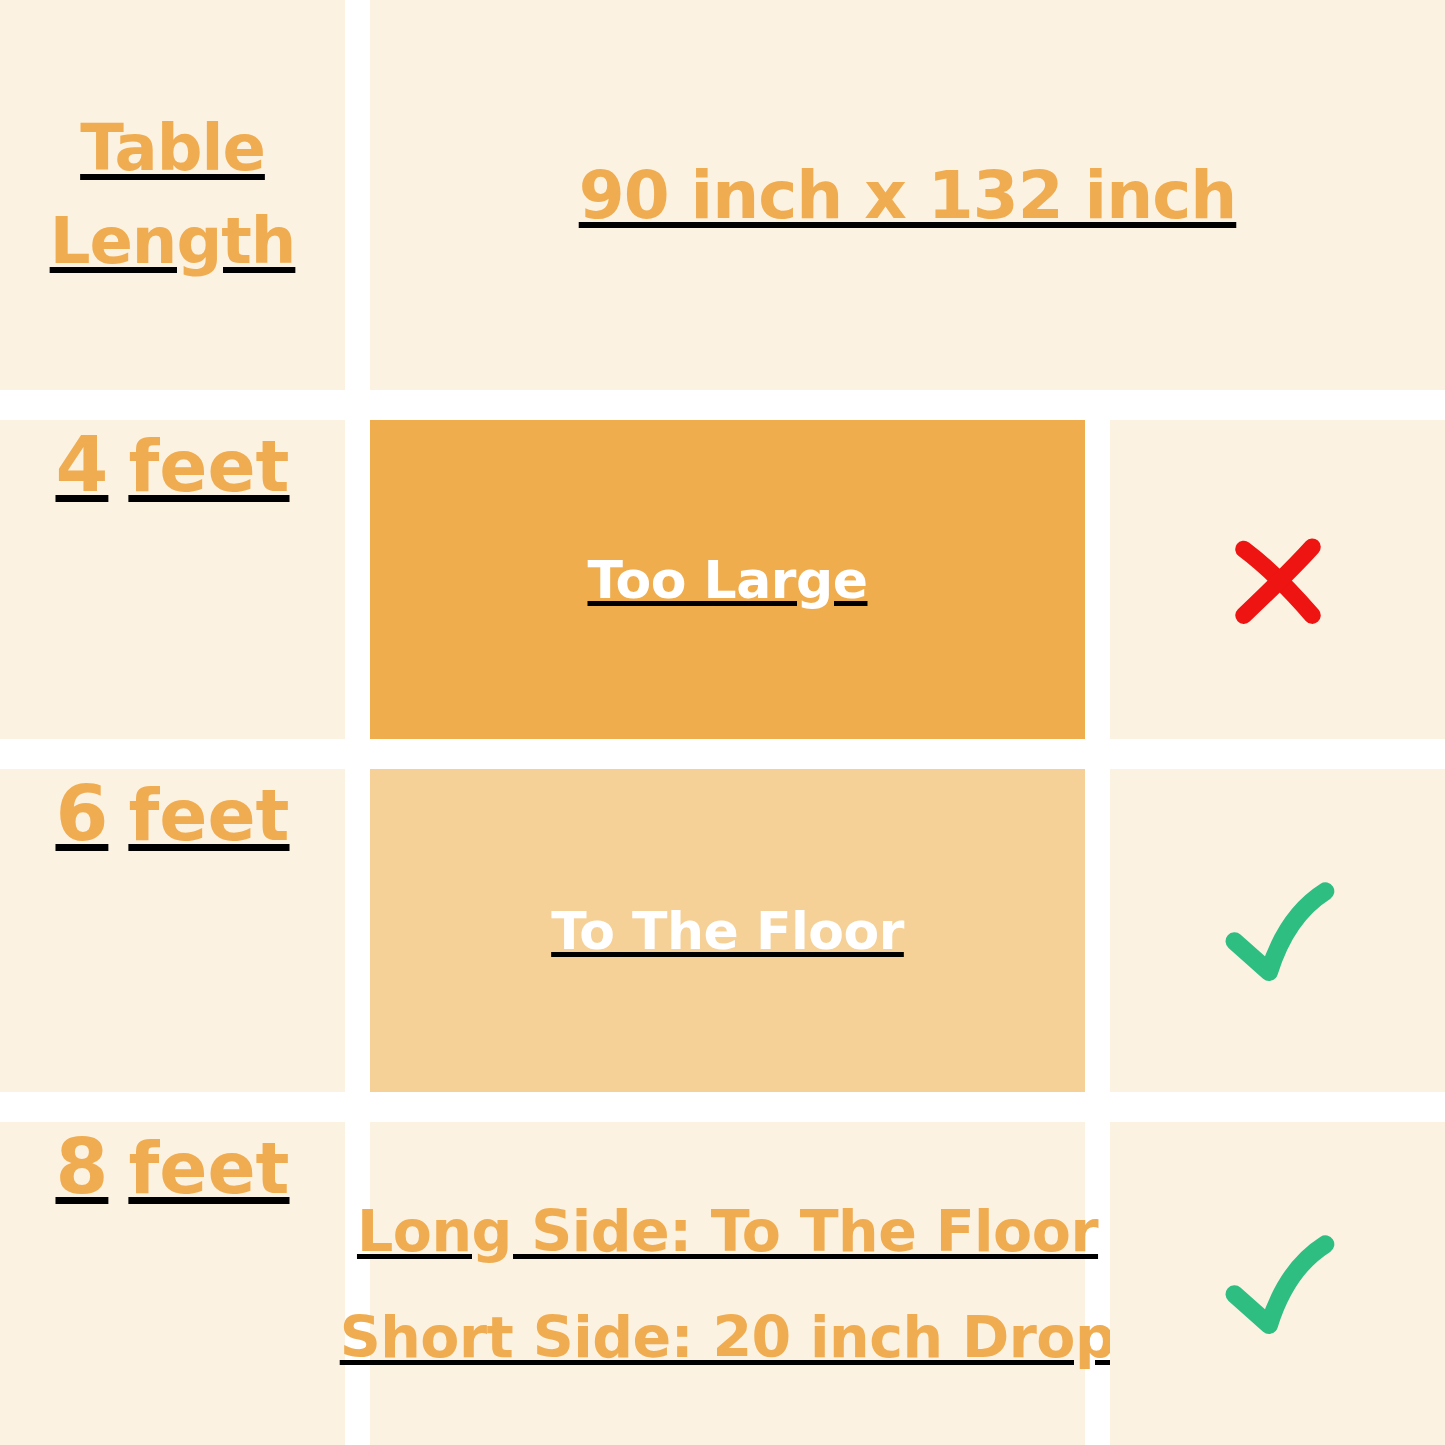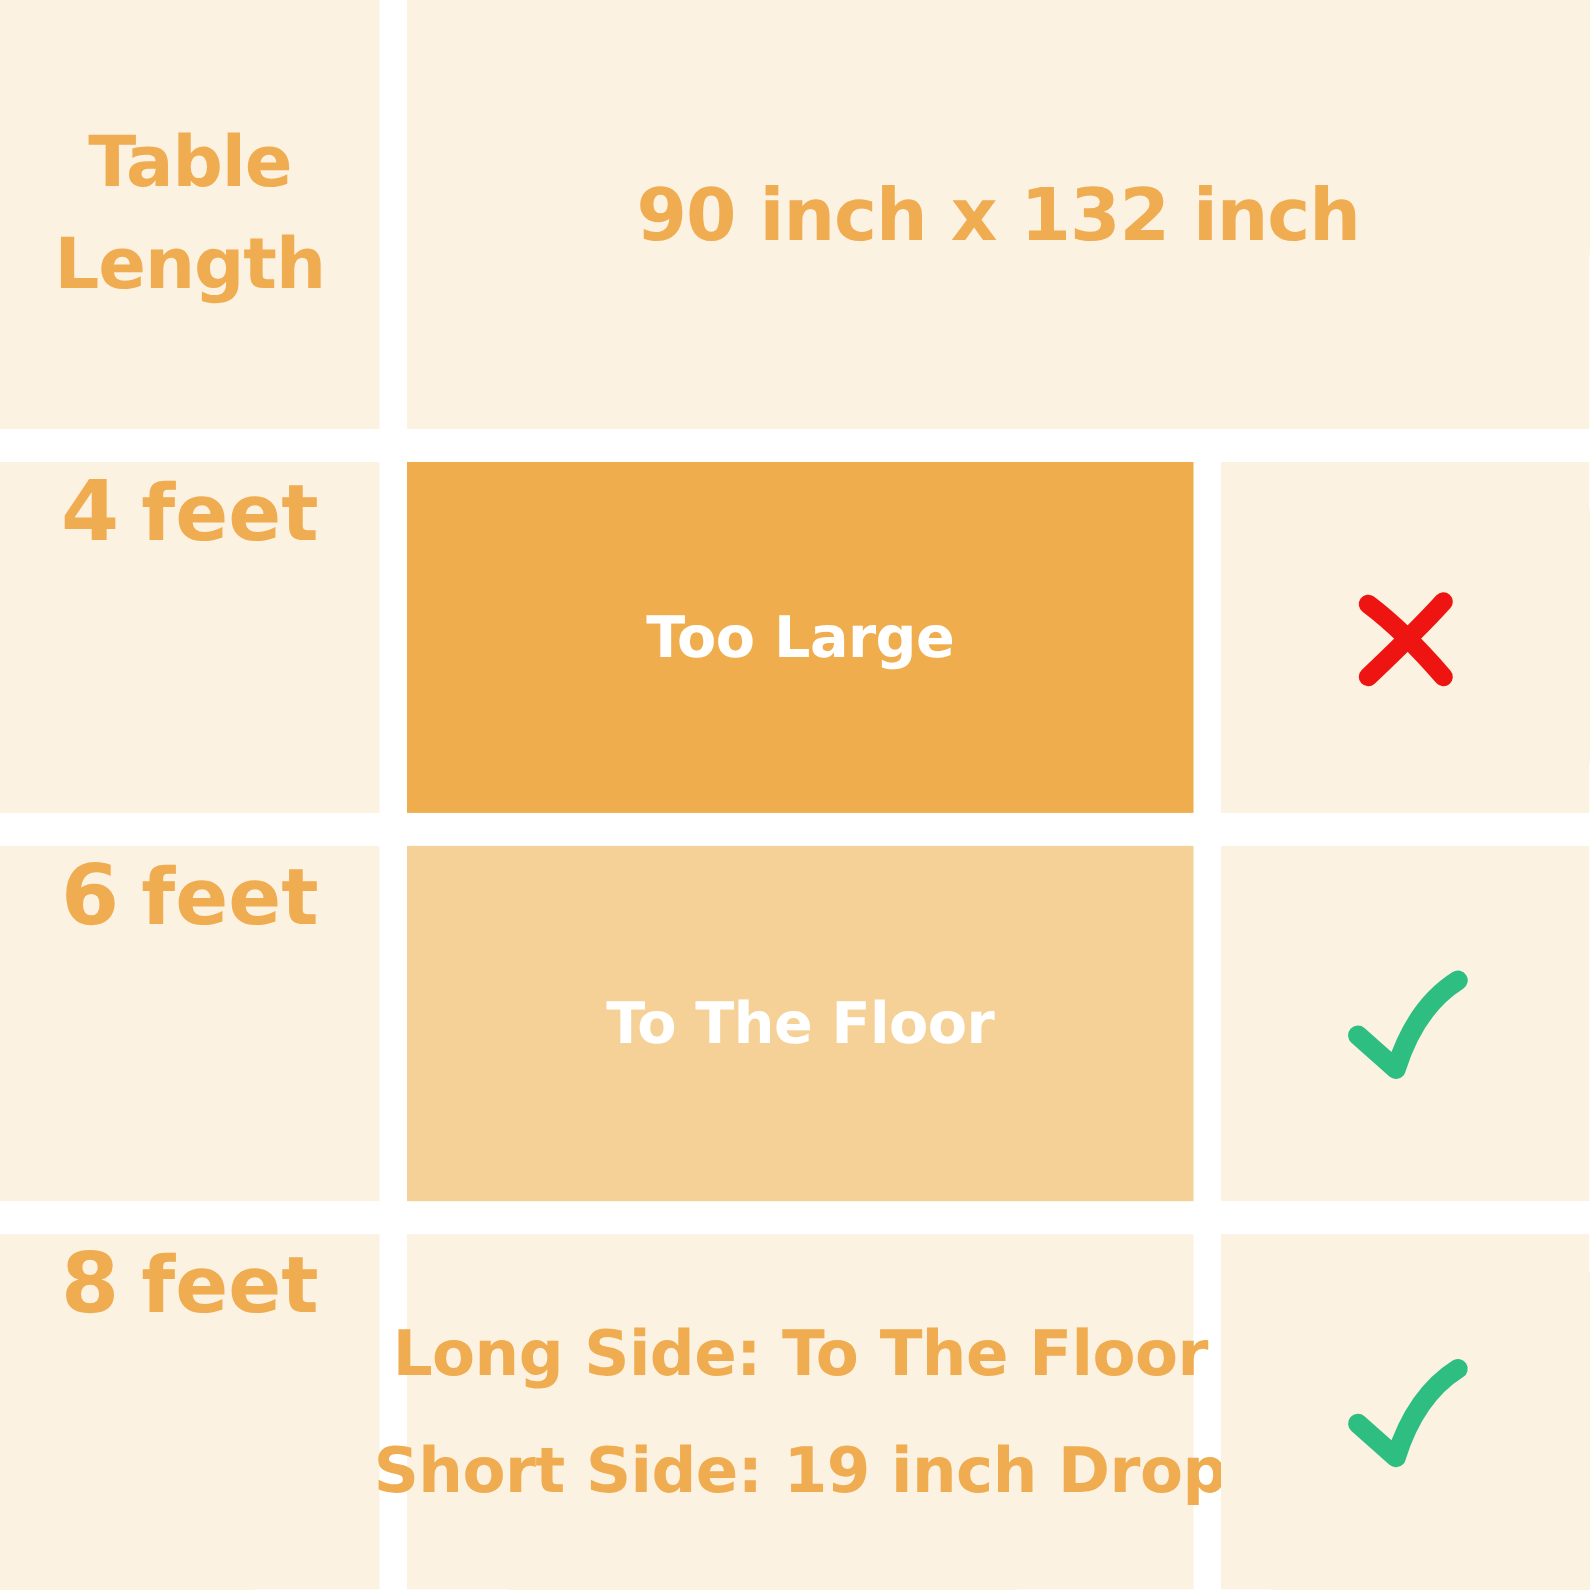--- a/index.html
+++ b/index.html
@@ -20,20 +20,21 @@
     font-weight:bold;
   }
   .canvas{
     width:1445px;height:1445px;
     background:var(--background);
     display:grid;
     grid-template-columns:345px 715px 335px;
     grid-template-rows:390px 319px 323px 323px;
     column-gap:25px;
     row-gap:30px;
+    text-decoration:underline;
   }
   .cell{
     background:var(--cell-cream);
     display:flex;
     flex-direction:column;
     align-items:center;
     justify-content:center;
     text-align:center;
   }
   .cell.span-right{grid-column:2/4;}
@@ -122,21 +123,21 @@
       <path class="check-stroke" d="M16 58 L 43 82 C 53 50, 68 31, 87 19"></path>
     </svg>
   </div>
 
   <div class="cell length-cell">
     <span class="length-value">8</span>
     <span class="length-unit">feet</span>
   </div>
   <div class="cell fit-plain">
     <div>Long Side: To The Floor</div>
-    <div>Short Side: 19 inch Drop</div>
+    <div>Short Side: 20 inch Drop</div>
   </div>
   <div class="cell mark-cell">
     <svg viewBox="0 0 100 100" width="128" height="128">
       <path class="check-stroke" d="M16 58 L 43 82 C 53 50, 68 31, 87 19"></path>
     </svg>
   </div>
 
 </div>
 
 </body></html>

